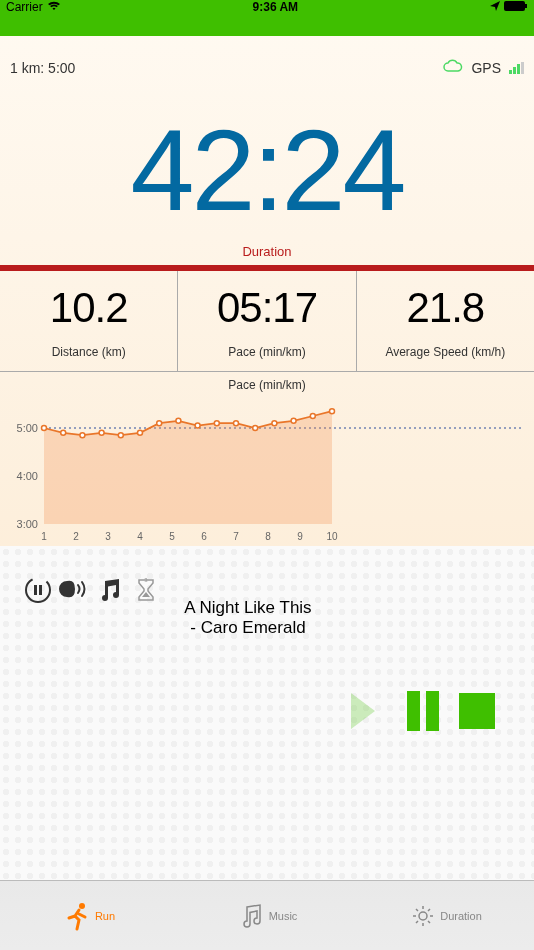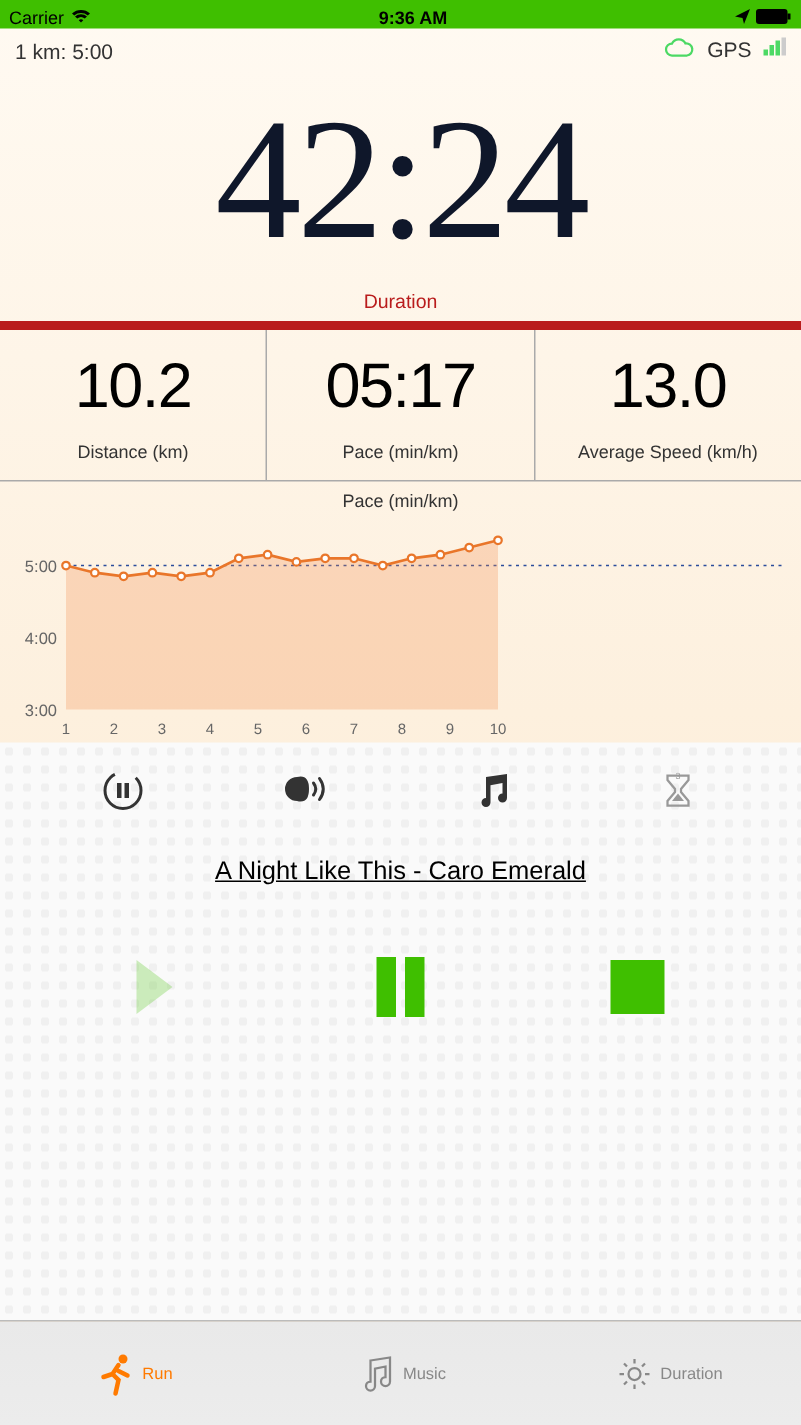--- a/index.html
+++ b/index.html
@@ -6,57 +6,56 @@
     body {
       width: 534px;
       height: 950px;
       font-family: -apple-system, "Helvetica Neue", Helvetica, Arial, sans-serif;
       background: linear-gradient(180deg, #fffaf2 0%, #fdf0de 50%, #fde5c8 100%);
       display: flex;
       flex-direction: column;
       overflow: hidden;
     }
     .status-bar {
-      height: 19px;
+      height: 36px;
       background: #3fbf00;
       color: #000;
       display: flex;
-      align-items: flex-end;
+      align-items: flex-start;
       justify-content: space-between;
       padding: 0 6px;
       font-size: 12px;
       font-weight: 500;
     }
     .status-left { display: flex; align-items: center; gap: 4px; }
     .status-right { display: flex; align-items: center; gap: 4px; }
     .wifi-icon svg { width: 14px; height: 10px; }
     .info-bar {
       display: flex;
       justify-content: space-between;
       align-items: center;
-      padding: 6px 10px;
+      padding: 23px 10px;
       font-size: 14px;
       color: #333;
     }
-    .info-right { display: flex; gap: 8px; }
+    .info-right { display: flex; align-items: center; gap: 8px; }
     .cloud-icon { color: #4cd964; }
     .gps-bars { display: flex; align-items: flex-end; gap: 1px; height: 12px; }
     .gps-bar { width: 3px; background: #4cd964; }
     .gps-bar:nth-child(1) { height: 4px; }
     .gps-bar:nth-child(2) { height: 7px; }
     .gps-bar:nth-child(3) { height: 10px; }
     .gps-bar:nth-child(4) { height: 12px; background: #ccc; }
     .duration-block { text-align: center; padding: 14px 0 6px; }
     .duration-value {
       font-size: 115px;
       font-weight: 200;
       letter-spacing: -3px;
-      color: #0f172a;
+      color: #0369a1;
       line-height: 1;
-      font-family: Liberation Serif, serif;
     }
     .duration-label { font-size: 13px; color: #b91c1c; margin-top: 16px; }
     .stats-row {
       display: flex;
       border-top: 6px solid #b91c1c;
       border-bottom: 1px solid #aaa;
     }
     .stat-cell {
       flex: 1;
       text-align: center;
@@ -67,24 +66,23 @@
     .stat-value { font-size: 42px; font-weight: 200; color: #000; line-height: 1; letter-spacing: -1px; }
     .stat-label { font-size: 12px; color: #333; margin-top: 16px; }
     .chart-section { padding: 6px 0 0; }
     .chart-title { text-align: center; font-size: 12px; color: #333; margin-bottom: 4px; }
     .chart-svg { width: 100%; height: 150px; display: block; }
     .controls-panel {
       flex: 1;
       background: #fafafa;
       background-image: radial-gradient(circle at 6px 6px, #f0f0f0 3px, transparent 3px);
       background-size: 12px 12px;
-      padding-top: 14px;
-      display: flex;
-      flex-direction: column;
-      text-decoration: underline;
+      padding-top: 26px;
+      display: flex;
+      flex-direction: row;
     }
     .icon-row {
       display: flex;
       justify-content: space-around;
       padding: 0 20px;
     }
     .icon-btn { width: 36px; height: 36px; display: flex; align-items: center; justify-content: center; }
     .now-playing {
       text-align: center;
       font-size: 17px;
@@ -173,21 +171,21 @@
 <div class="stats-row">
   <div class="stat-cell">
     <div class="stat-value">10.2</div>
     <div class="stat-label">Distance (km)</div>
   </div>
   <div class="stat-cell">
     <div class="stat-value">05:17</div>
     <div class="stat-label">Pace (min/km)</div>
   </div>
   <div class="stat-cell">
-    <div class="stat-value">13.0</div>
+    <div class="stat-value">21.8</div>
     <div class="stat-label">Average Speed (km/h)</div>
   </div>
 </div>
 
 <div class="chart-section">
   <div class="chart-title">Pace (min/km)</div>
   <svg class="chart-svg" id="pace-chart-svg" viewBox="0 0 534 150">
       <text x="38" y="132" font-size="11" fill="#666" text-anchor="end">3:00</text>
       <text x="38" y="84" font-size="11" fill="#666" text-anchor="end">4:00</text>
       <text x="38" y="35.99999999999999" font-size="11" fill="#666" text-anchor="end">5:00</text>

